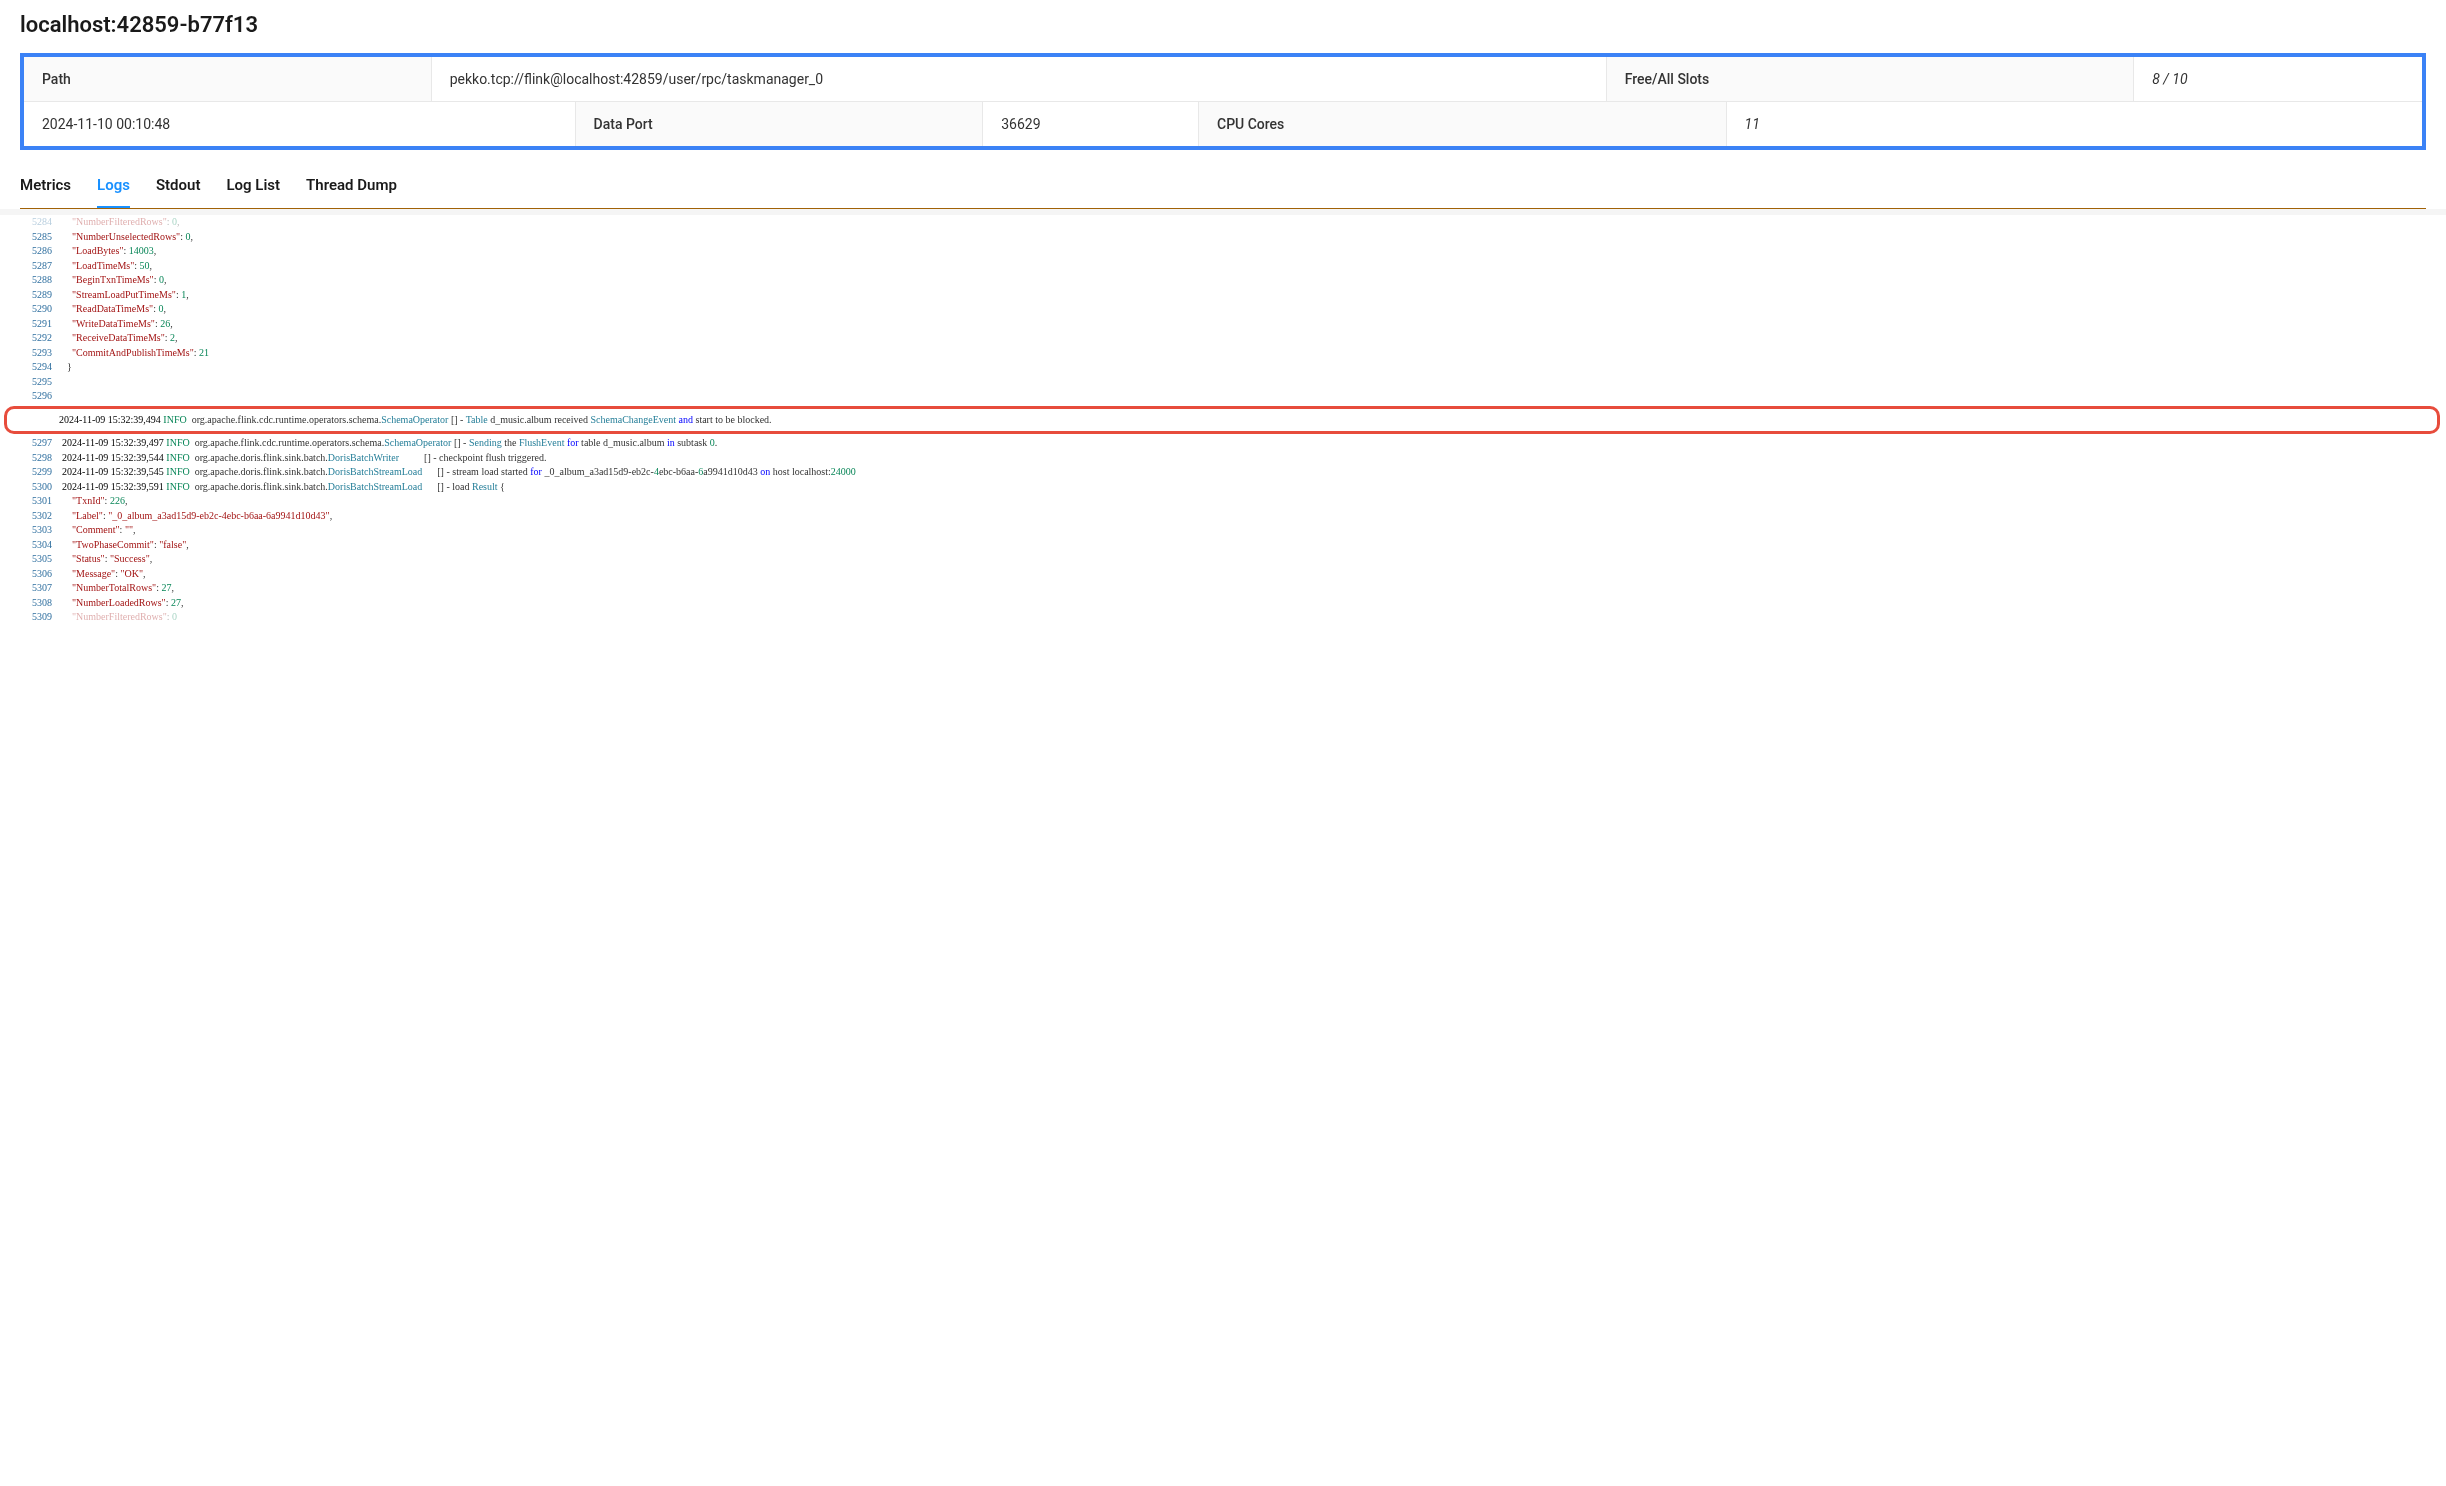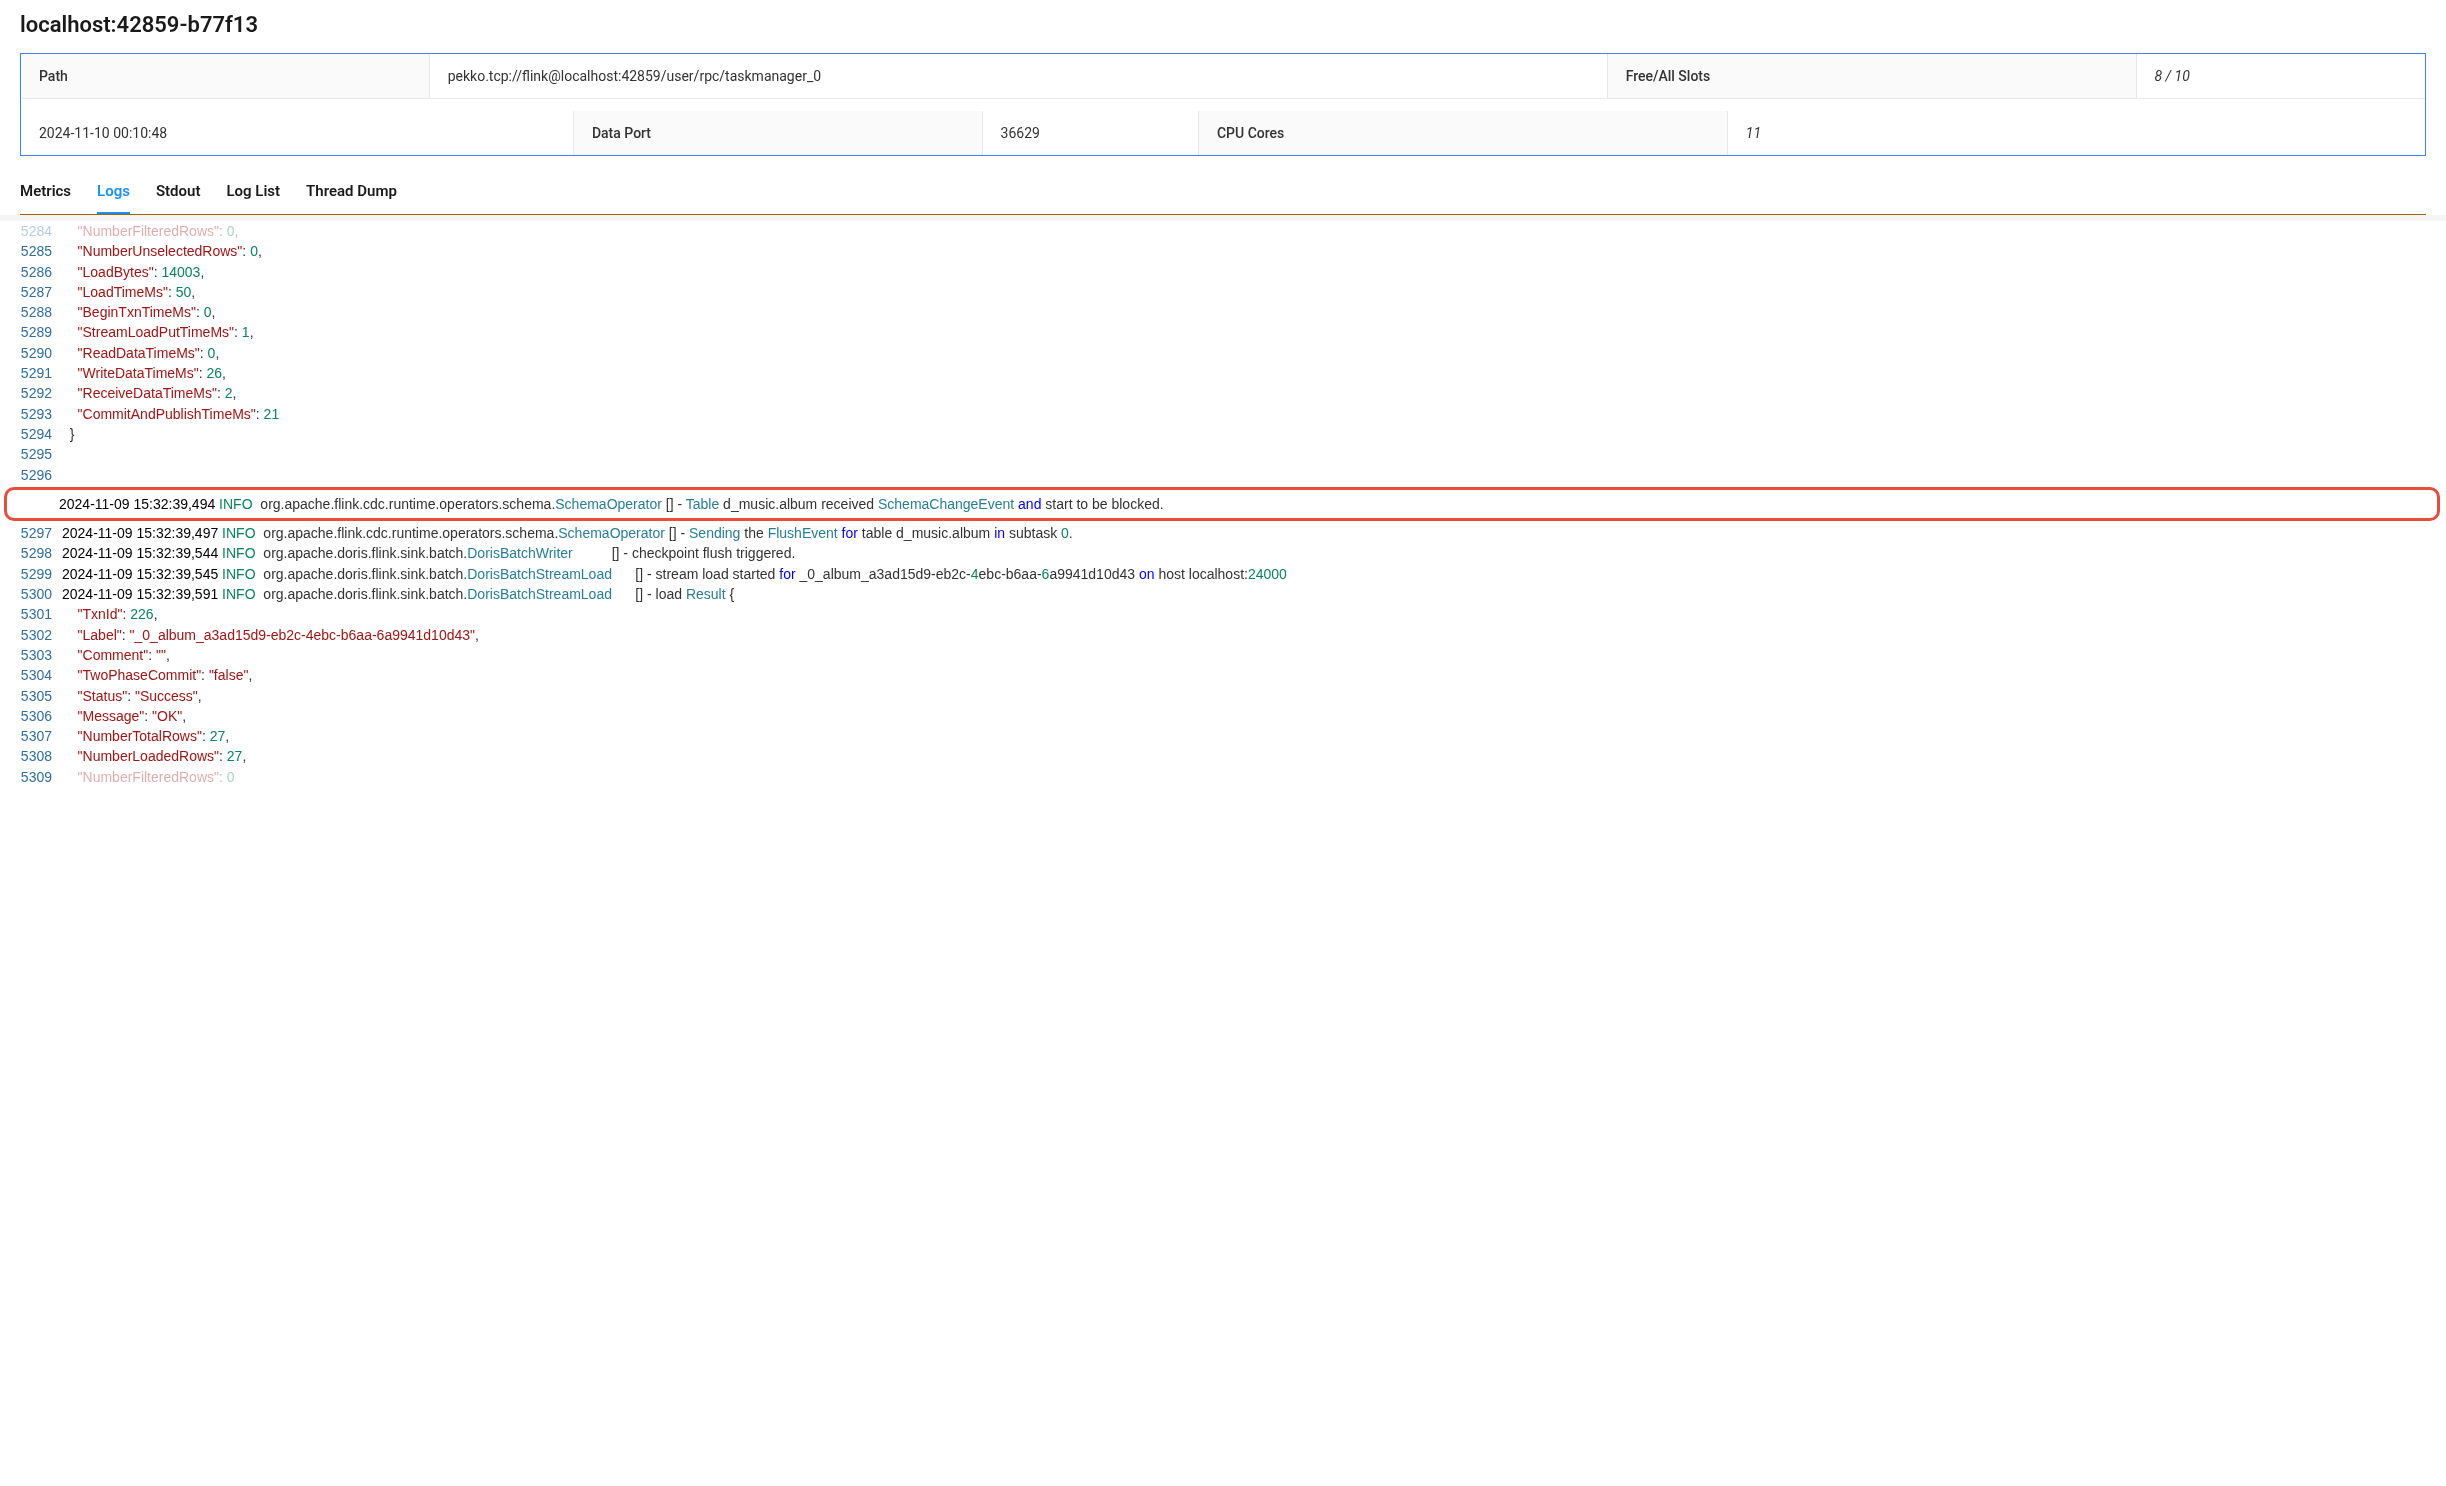--- a/index.html
+++ b/index.html
@@ -1,20 +1,20 @@
 <!DOCTYPE html>
 <html><head>
 <meta charset="utf-8">
 <style>
 * { box-sizing: border-box; margin: 0; padding: 0; }
 body { font-family: -apple-system, BlinkMacSystemFont, "Segoe UI", Roboto, sans-serif; font-size: 14px; color: #333; background: #fff; }
 .container { padding: 12px 20px 0; }
 .page-title { font-size: 22px; font-weight: 600; margin-bottom: 16px; color: #1a1a1a; }
 
-.info-table { display: flex; flex-direction: column; border: 1px solid #3b82f6; margin-bottom: 10px; gap: 12px; }
+.info-table { display: flex; flex-direction: column; border: 4px solid #3b82f6; margin-bottom: 10px; }
 .info-row { display: flex; border-bottom: 1px solid #e8e8e8; }
 .info-row:last-child { border-bottom: none; }
 .info-cell { padding: 14px 18px; border-right: 1px solid #e8e8e8; display: flex; align-items: center; }
 .info-cell:last-child { border-right: none; font-style: italic; }
 .info-label { background: #fafafa; font-weight: 500; }
 .row1-c1 { width: 17%; }
 .row1-c2 { width: 49%; }
 .row1-c3 { width: 22%; }
 .row1-c4 { width: 12%; }
 .rowN-c1 { width: 17%; }
@@ -22,21 +22,21 @@
 .rowN-c3 { width: 17%; }
 .rowN-c4 { width: 9%; }
 .rowN-c5 { width: 22%; }
 .rowN-c6 { width: 12%; }
 
 .tabs { display: flex; gap: 26px; padding: 8px 0 0; border-bottom: 1px solid #a16207; }
 .tab { padding: 8px 0 12px; font-weight: 600; font-size: 15px; color: #1a1a1a; cursor: pointer; border-bottom: 2px solid transparent; }
 .tab.active { color: #1890ff; border-bottom-color: #1890ff; }
 
 .log-panel { position: relative; background: #f5f5f5; padding: 6px 0 0; }
-.log-body { background: #fff; font-family: Liberation Sans, sans-serif; font-size: 14px; line-height: 1.45; position: relative; }
+.log-body { background: #fff; font-family: Liberation Serif, serif; font-size: 10px; line-height: 1.45; position: relative; }
 .log-grid { display: grid; grid-template-columns: 62px 1fr; }
 .gutter { text-align: right; padding: 0 10px 0 6px; color: #2f6f9f; user-select: none; }
 .gutter.top-fade { color: rgba(47,111,159,0.35); }
 .code { white-space: pre-wrap; word-break: break-all; padding-right: 18px; }
 .faded .tok { opacity: 0.35; }
 .k-str { color: #a31515; }
 .k-num { color: #098658; }
 .k-ts { color: #000000; }
 .k-info { color: #098658; }
 .k-cls { color: #267f99; }

